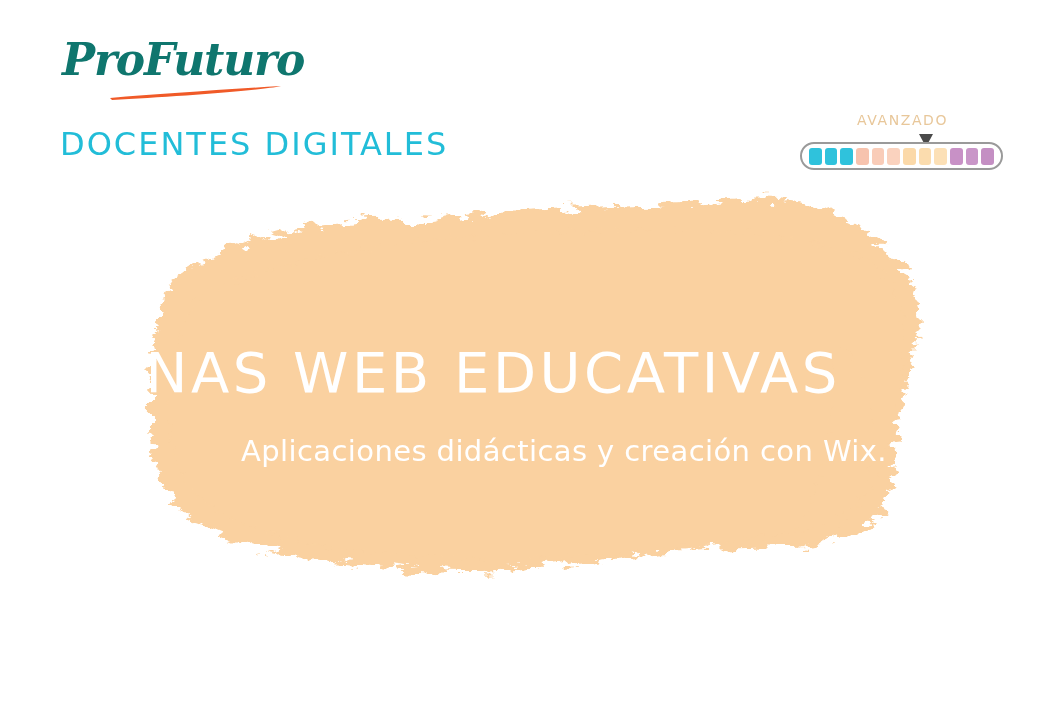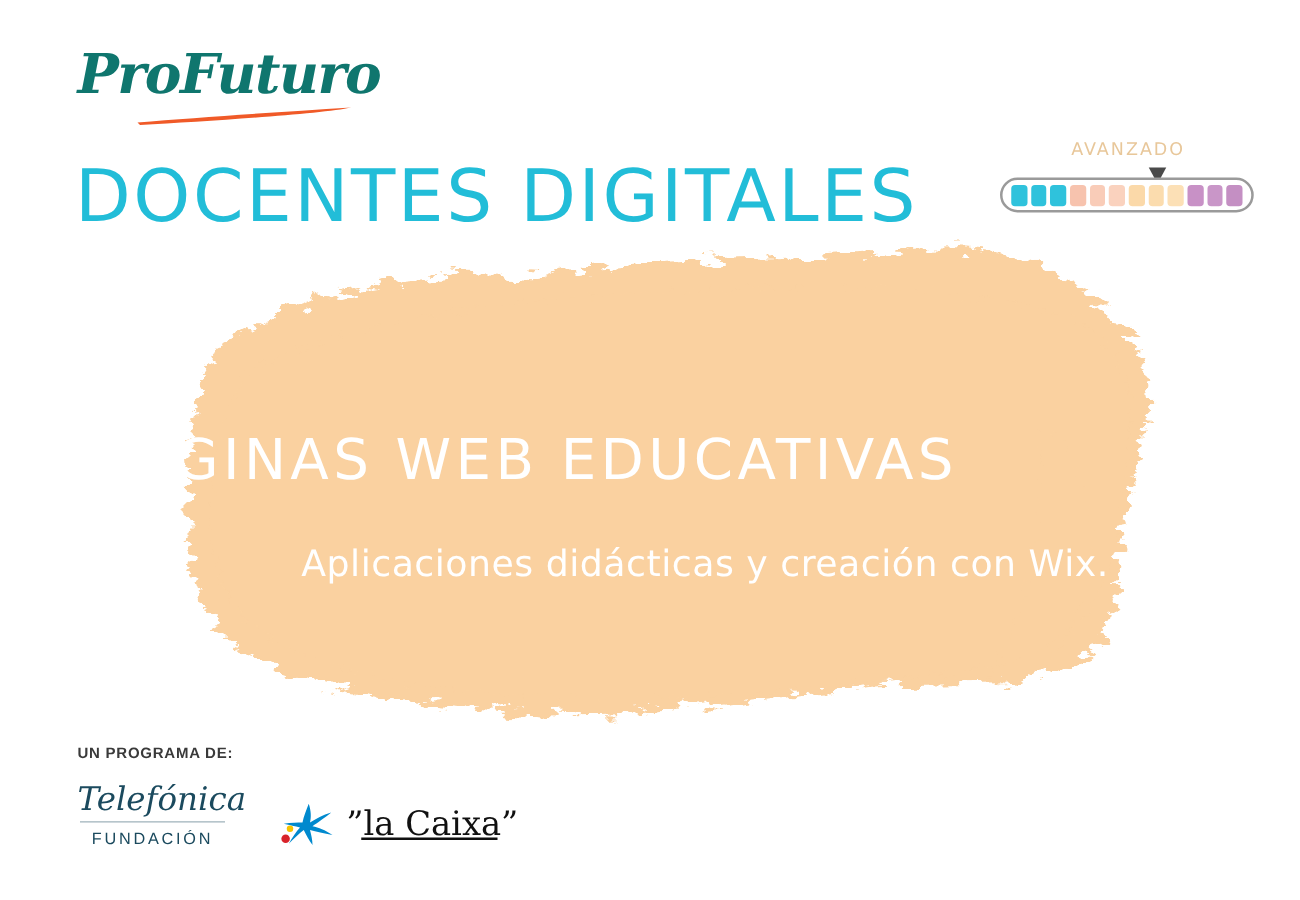--- a/index.html
+++ b/index.html
@@ -57,21 +57,21 @@
     width: 175px;
     height: 16px;
   }
 
   
   .program-title {
     position: absolute;
     left: 60px;
     top: 128px;
     font-family: "DejaVu Sans", sans-serif;
-    font-size: 58px;
+    font-size: 32px;
     font-weight: 400;
     letter-spacing: 2px;
     color: #22bdd8;
     white-space: nowrap;
     line-height: 1;
   }
 
   
   .level-meter {
     position: absolute;
@@ -123,21 +123,21 @@
   }
 
   
   .headline {
     position: absolute;
     left: 0;
     top: 345px;
     width: 845px;
     text-align: center;
     font-family: "DejaVu Sans", sans-serif;
-    font-size: 45px;
+    font-size: 56px;
     letter-spacing: 3.5px;
     color: #ffffff;
     white-space: nowrap;
     line-height: 1;
   }
   .subtitle {
     position: absolute;
     left: 0;
     top: 437px;
     width: 1040px;
@@ -284,41 +284,14 @@
         <div class="level-seg" style="background: rgb(252, 224, 182);"></div>
         <div class="level-seg" style="background: rgb(200, 145, 198);"></div>
         <div class="level-seg" style="background: rgb(201, 150, 200);"></div>
         <div class="level-seg" style="background: rgb(196, 143, 195);"></div>
       </div>
   </div>
 
   <div class="headline">PÁGINAS WEB EDUCATIVAS</div>
   <div class="subtitle">Aplicaciones didácticas y creación con Wix.</div>
 
-  <div class="footer">
-    <div class="footer-caption">UN PROGRAMA DE:</div>
-    <div class="footer-logos">
-
-      <div class="logo-telefonica">
-        <div class="tf-word">Telefónica</div>
-        <div class="tf-rule"></div>
-        <div class="tf-sub">FUNDACIÓN</div>
-      </div>
-
-      <div class="logo-lacaixa">
-        <svg class="lacaixa-star" viewBox="0 0 44 36" xmlns="http://www.w3.org/2000/svg">
-          <path d="M 23 2 C 25 8, 25 13, 24 17 C 29 14, 34 11, 41 9 C 35 14, 30 17, 26 20
-                   C 31 21, 36 23, 42 27 C 35 26, 29 24, 24 23 C 25 27, 26 31, 26 35
-                   C 23 31, 21 27, 19 23 C 15 26, 11 30, 7 34 C 10 29, 13 24, 16 21
-                   C 12 20, 8 19, 3 18 C 9 17, 14 17, 18 17 C 19 12, 21 7, 23 2 Z" fill="#0089CE"></path>
-          <circle cx="8" cy="22" r="2.6" fill="#F5C400"></circle>
-          <circle cx="4.5" cy="30" r="3.4" fill="#D8232A"></circle>
-        </svg>
-        <div class="lacaixa-word">
-          <span>”la Caixa”</span>
-          <span class="lc-underline"></span>
-        </div>
-      </div>
-
-    </div>
-  </div>
 
 </div>
 
 </body></html>

